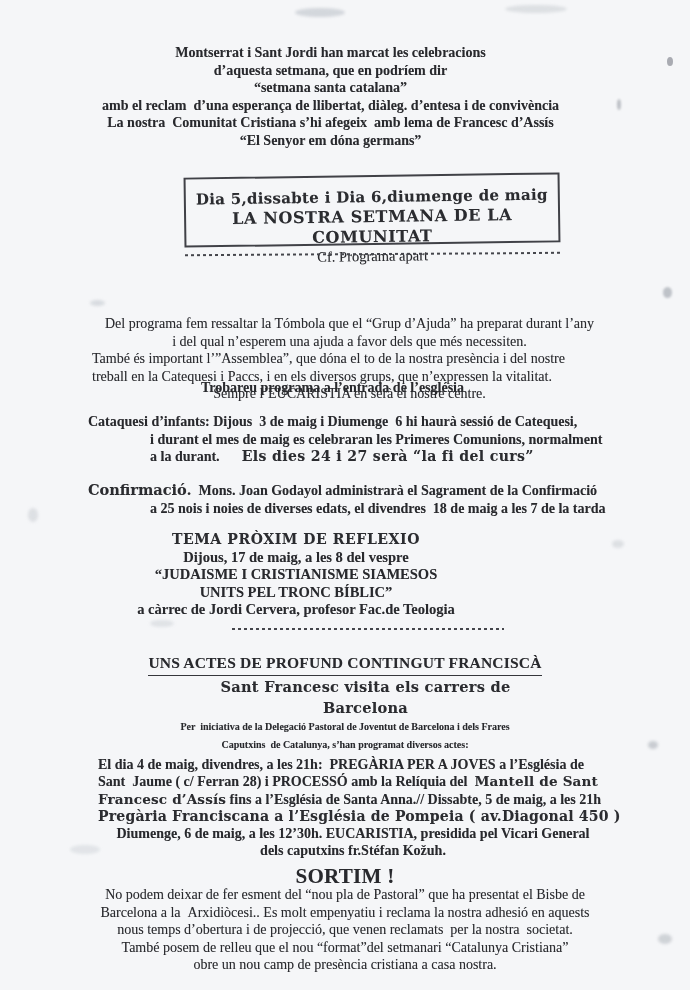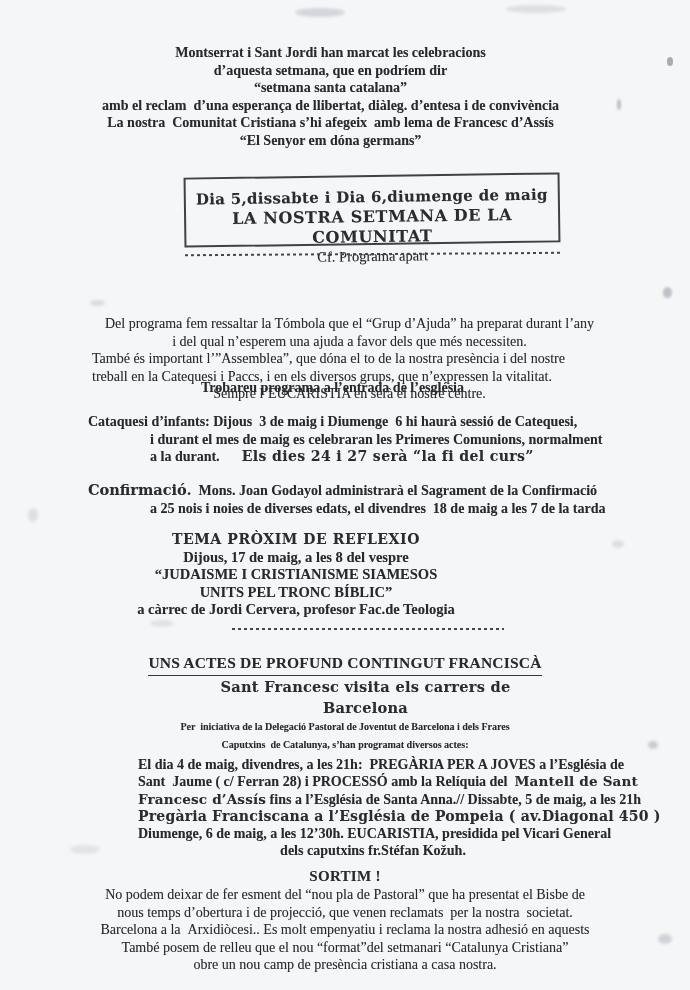--- a/index.html
+++ b/index.html
@@ -43,25 +43,25 @@
   .tema .title{font-size:14px;line-height:20px;letter-spacing:.6px;}
   .tema .tl{font-size:14.5px;line-height:17.4px;font-weight:bold;}
 
   .fran{top:652px;left:0;width:690px;}
   .fran .title{font-size:15.5px;line-height:22px;font-weight:bold;letter-spacing:.2px;}
   .fran .title span{border-bottom:1.5px solid #35363b;display:inline-block;padding-bottom:1px;}
   .fran .sub{font-size:14.5px;line-height:21px;letter-spacing:.3px;padding-left:41px;}
   .fran .fi{font-size:10px;line-height:17.6px;font-weight:bold;}
 
   .actes{top:756px;left:98px;width:510px;font-weight:bold;}
-  .actes .line{font-size:14px;line-height:17.3px;margin-left:40px;}
+  .actes .line{font-size:14px;line-height:17.3px;}
   .slabseg{font-size:13.5px;letter-spacing:.2px;}
 
   .sortim{top:867px;left:0;width:690px;}
-  .sortim .title{font-size:15px;line-height:19px;font-weight:bold;letter-spacing:.3px;}
+  .sortim .title{font-size:21px;line-height:19px;font-weight:bold;letter-spacing:.3px;}
   .sortim .line{font-size:14px;line-height:17.6px;}
   .u{text-underline-offset:2.5px;text-decoration-thickness:1px;}
 
   
   .speck{position:absolute;border-radius:50%;filter:blur(1.5px);}
   .sp1{left:295px;top:8px;width:50px;height:9px;background:rgba(150,158,168,.35);}
   .sp2{left:505px;top:5px;width:62px;height:8px;background:rgba(150,158,168,.25);}
   .sp3{left:667px;top:57px;width:6px;height:9px;background:rgba(105,110,120,.55);filter:blur(.7px);}
   .sp4{left:617px;top:99px;width:4px;height:11px;background:rgba(120,126,136,.45);filter:blur(.8px);}
   .sp5{left:663px;top:287px;width:9px;height:11px;background:rgba(125,131,142,.45);filter:blur(.8px);}
@@ -152,19 +152,19 @@
     <div class="line"><span>Sant &nbsp;Jaume ( c/ Ferran 28) i PROCESSÓ amb la Relíquia del &nbsp;</span><span class="slab slabseg">Mantell de Sant</span></div>
     <div class="line"><span class="slab slabseg">Francesc d’Assís</span><span> fins a l’Església de Santa Anna.// Dissabte, 5 de maig, a les 21h</span></div>
     <div class="line slab slabseg">Pregària Franciscana a l’Església de Pompeia ( av.Diagonal 450 )</div>
     <div class="line c">Diumenge, 6 de maig, a les 12’30h. EUCARISTIA, presidida pel Vicari General</div>
     <div class="line c">dels caputxins fr.Stéfan Kožuh.</div>
   </div>
 
   <div class="abs sortim c">
     <div class="title">SORTIM !</div>
     <div class="line"><span>No podem deixar de fer esment del </span><span class="u">“nou pla de Pastoral”</span><span> que ha presentat el Bisbe de</span></div>
+    <div class="line">Barcelona a la &nbsp;Arxidiòcesi.. Es molt empenyatiu i reclama la nostra adhesió en aquests</div>
     <div class="line">nous temps d’obertura i de projecció, que venen reclamats &nbsp;per la nostra &nbsp;societat.</div>
-    <div class="line">Barcelona a la &nbsp;Arxidiòcesi.. Es molt empenyatiu i reclama la nostra adhesió en aquests</div>
     <div class="line"><span>També posem de relleu que el nou “format”del setmanari </span><span class="u">“Catalunya Cristiana”</span></div>
     <div class="line">obre un nou camp de presència cristiana a casa nostra.</div>
   </div>
 
 </div>
 
 </body></html>

